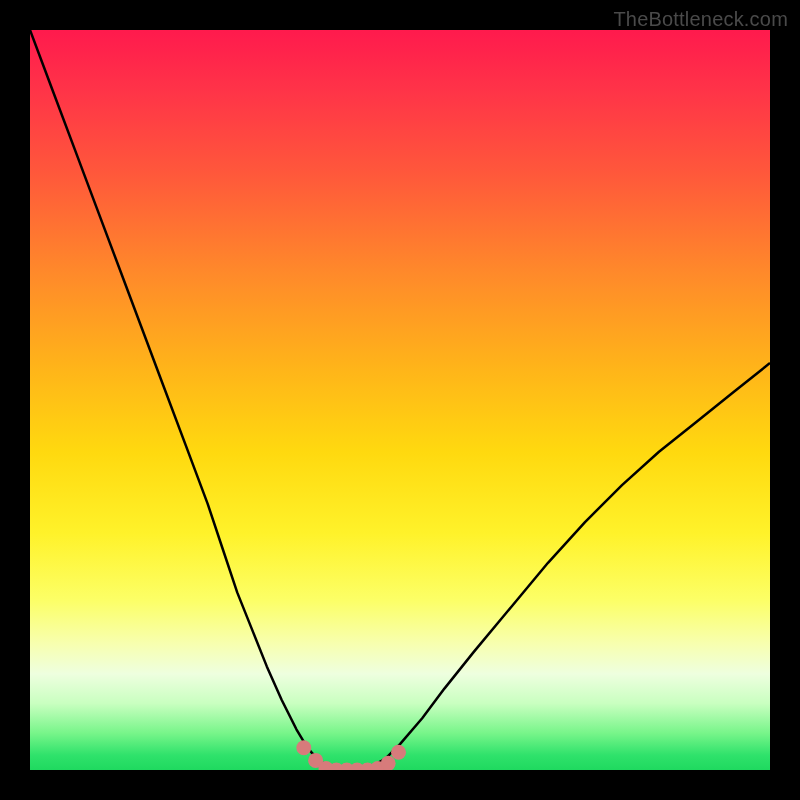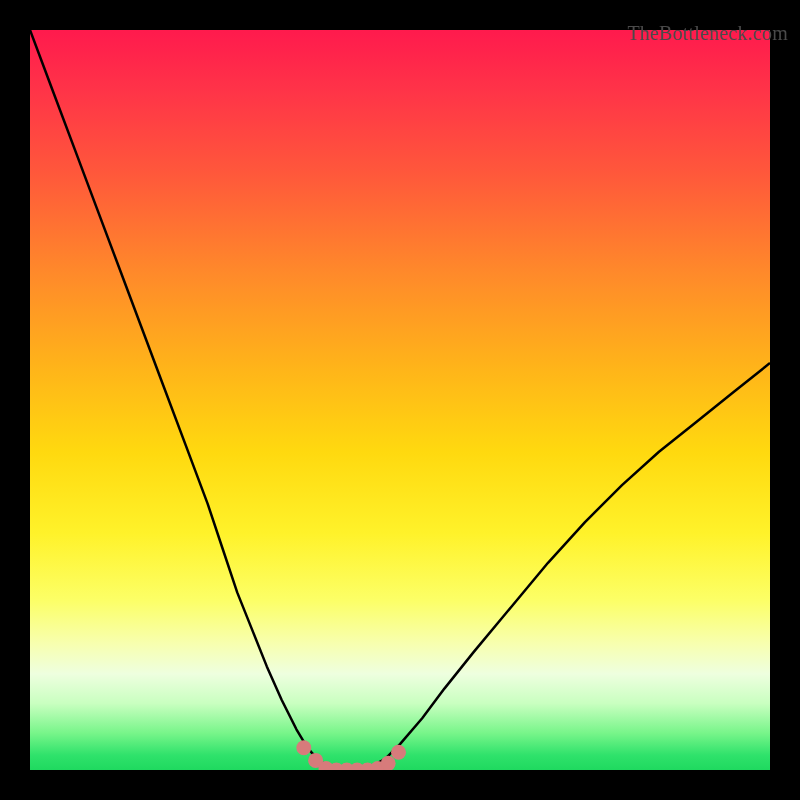--- a/index.html
+++ b/index.html
@@ -47,27 +47,26 @@
     );
   }
   .curve-svg {
     position: absolute;
     inset: 0;
     width: 740px;
     height: 740px;
   }
   .attribution {
     position: absolute;
-    top: 22px;
+    top: 8px;
     right: 12px;
     color: #4a4a4a;
     font-size: 20px;
     letter-spacing: 0.2px;
     user-select: none;
-    font-family: Liberation Serif, serif;
   }
 </style>
 </head>
 <body>
 
 <div class="frame">
 
   <div class="plot-area">
     <div class="gradient-bg"></div>
 

